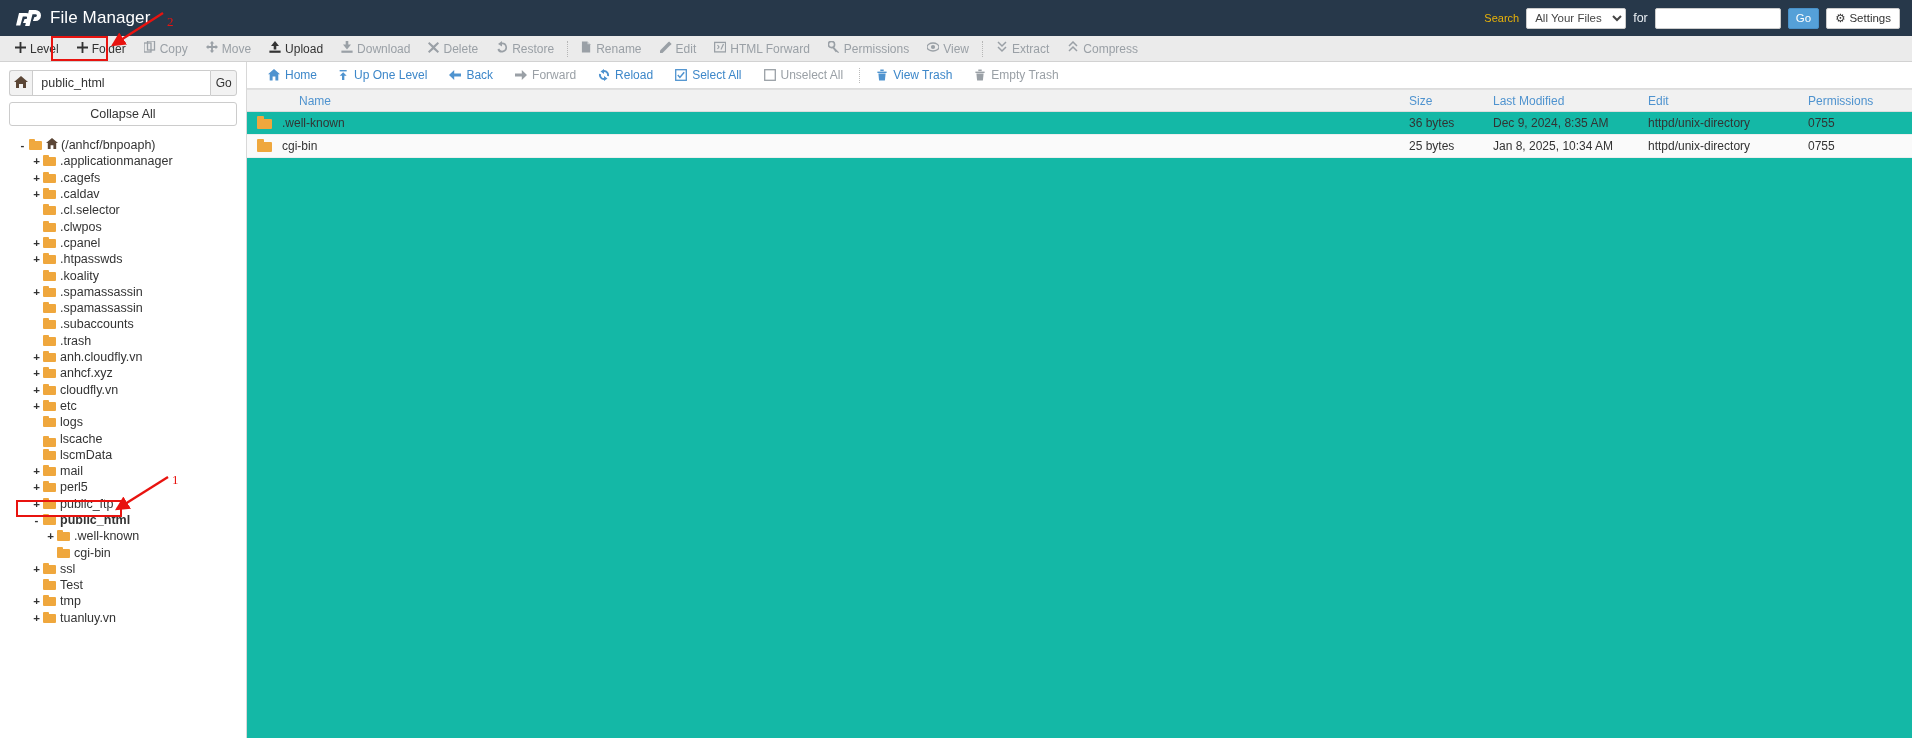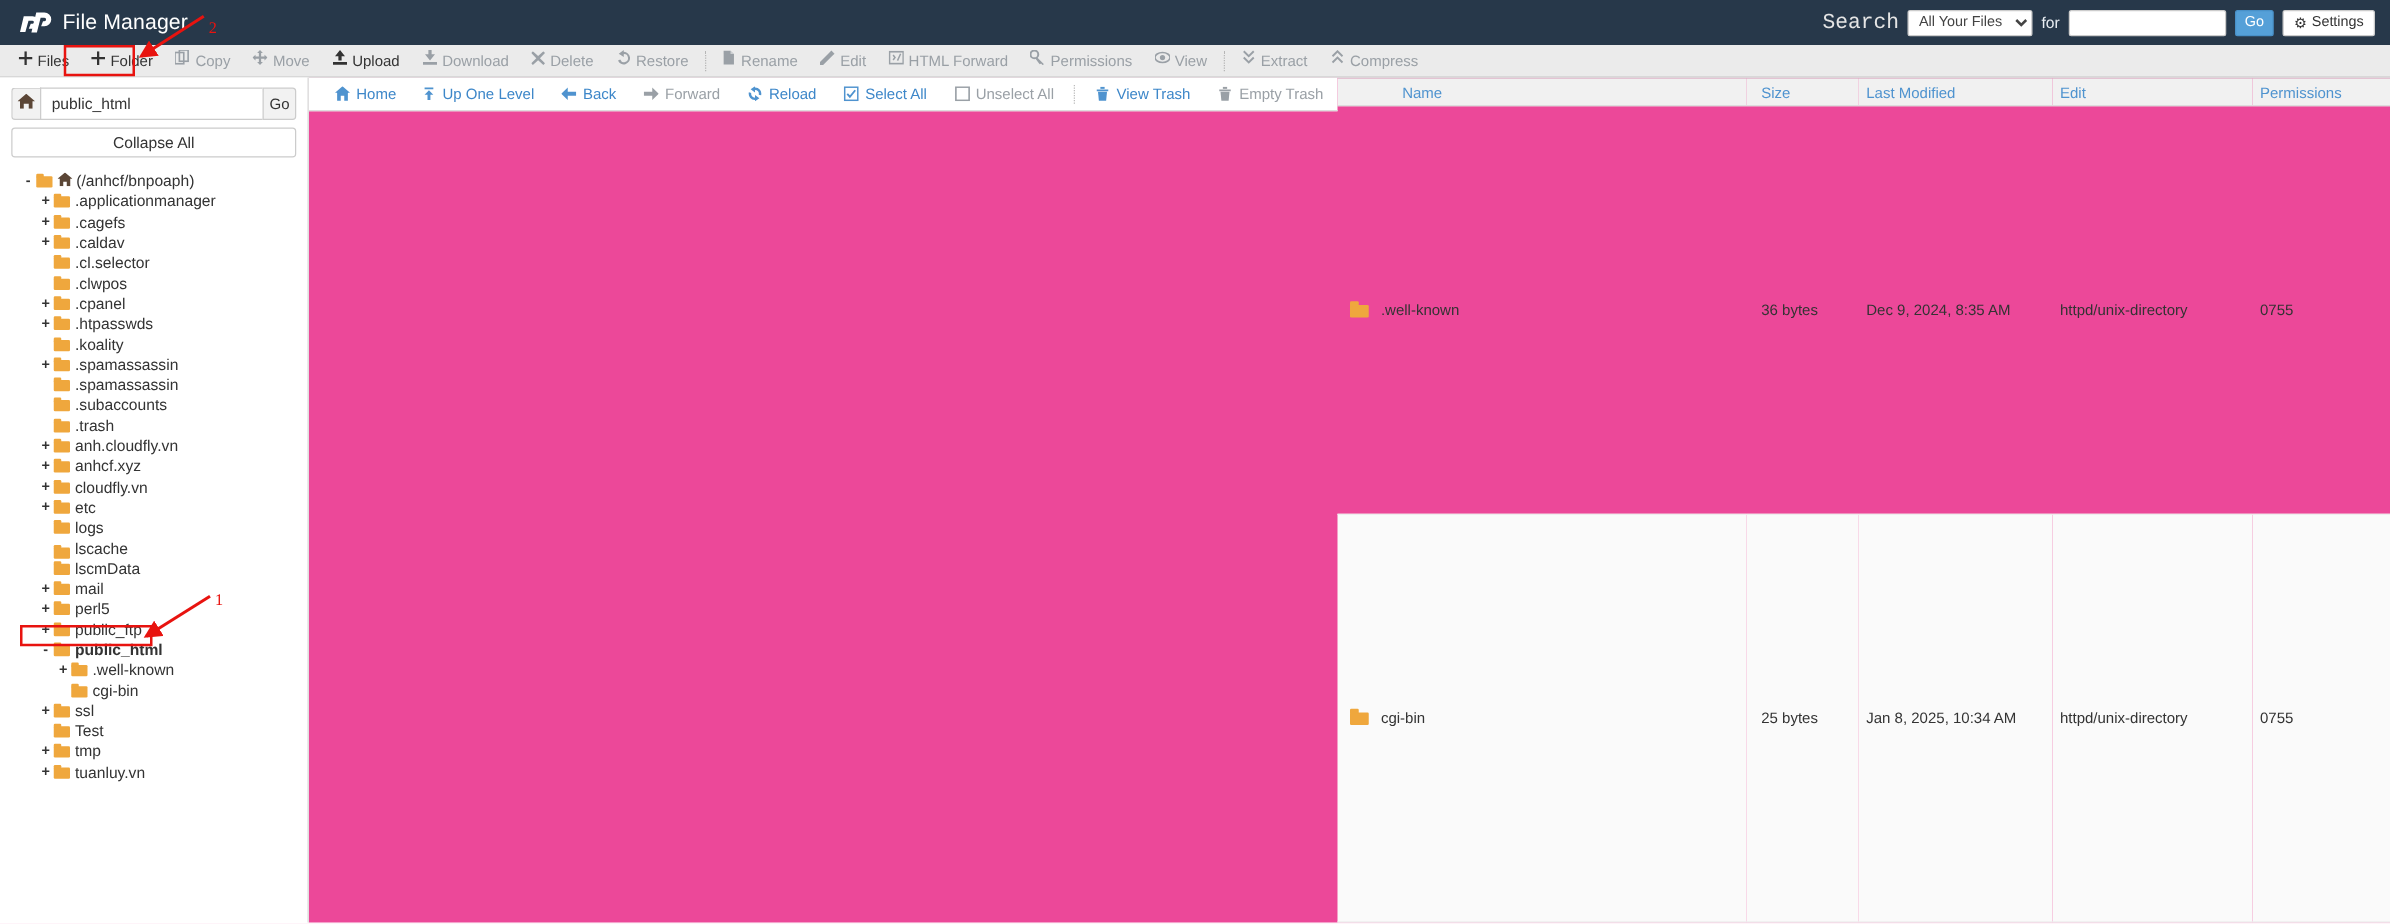--- a/index.html
+++ b/index.html
@@ -32,21 +32,21 @@
     color: #ffffff;
     font-size: 17px;
     font-weight: 400;
     letter-spacing: .1px;
   }
   .header-right {
     margin-left: auto;
     display: flex; align-items: center; gap: 7px;
     padding-right: 12px;
   }
-  .search-label { color: #e5e5e5; font-size: 17px; font-family: Liberation Mono, monospace; }
+  .search-label { color: #eab308; font-size: 11px; }
   .search-select {
     width: 100px; height: 21px;
     background: #fff;
     border: 1px solid #ccc;
     border-radius: 2px;
     font-size: 11.5px;
     font-family: "Liberation Sans", sans-serif;
     color: #444;
     padding: 0 2px 0 4px;
   }
@@ -206,21 +206,21 @@
   .fldr.open::before { background: #f0a93f; }
   .tlabel { line-height: 16px; }
   .home-ic { margin-right: 3px; }
 
   .tnode.selected .tlabel {
     background: #fff;
     font-weight: bold;
   }
 
   
-  .content { flex: 1; display: flex; flex-direction: row; background: #ec4899; }
+  .content { flex: 1; display: flex; flex-direction: column; background: #14b8a6; }
   .navbar {
     height: 27px;
     display: flex; align-items: center;
     padding-left: 10px;
     border-bottom: 1px solid #ddd;
     background: #fff;
   }
   .nav-item {
     display: flex; align-items: center; gap: 5px;
     font-size: 12px;
@@ -324,21 +324,21 @@
       <span>Settings</span>
     </button>
   </div>
 </div>
 
 <div class="toolbar" id="toolbar">
     <div class="tb-item">
       <span class="ic" style="color: rgb(51, 51, 51);"><svg width="11" height="11" viewBox="0 0 12 12" fill="currentColor">
           <path d="M5 0h2v5h5v2H7v5H5V7H0V5h5z"></path>
         </svg></span>
-      <span>Files</span>
+      <span>Level</span>
     </div>
     <div class="tb-item">
       <span class="ic" style="color: rgb(51, 51, 51);"><svg width="11" height="11" viewBox="0 0 12 12" fill="currentColor">
           <path d="M5 0h2v5h5v2H7v5H5V7H0V5h5z"></path>
         </svg></span>
       <span>Folder</span>
     </div>
     <div class="tb-item disabled">
       <span class="ic" style="color: rgb(154, 160, 166);"><svg width="12" height="12" viewBox="0 0 12 12" fill="currentColor">
           <rect x="0" y="2" width="7" height="9" fill="none" stroke="currentColor" stroke-width="1.3"></rect>

